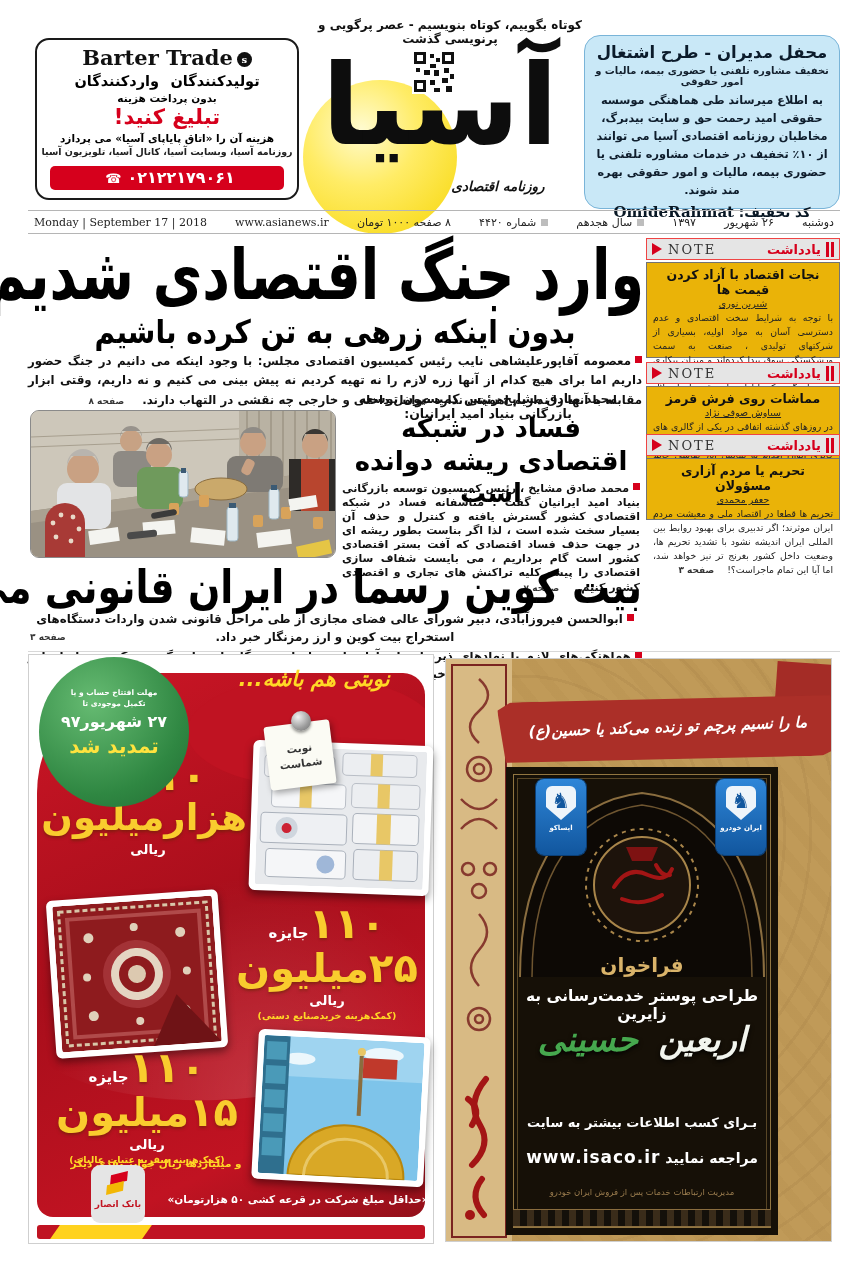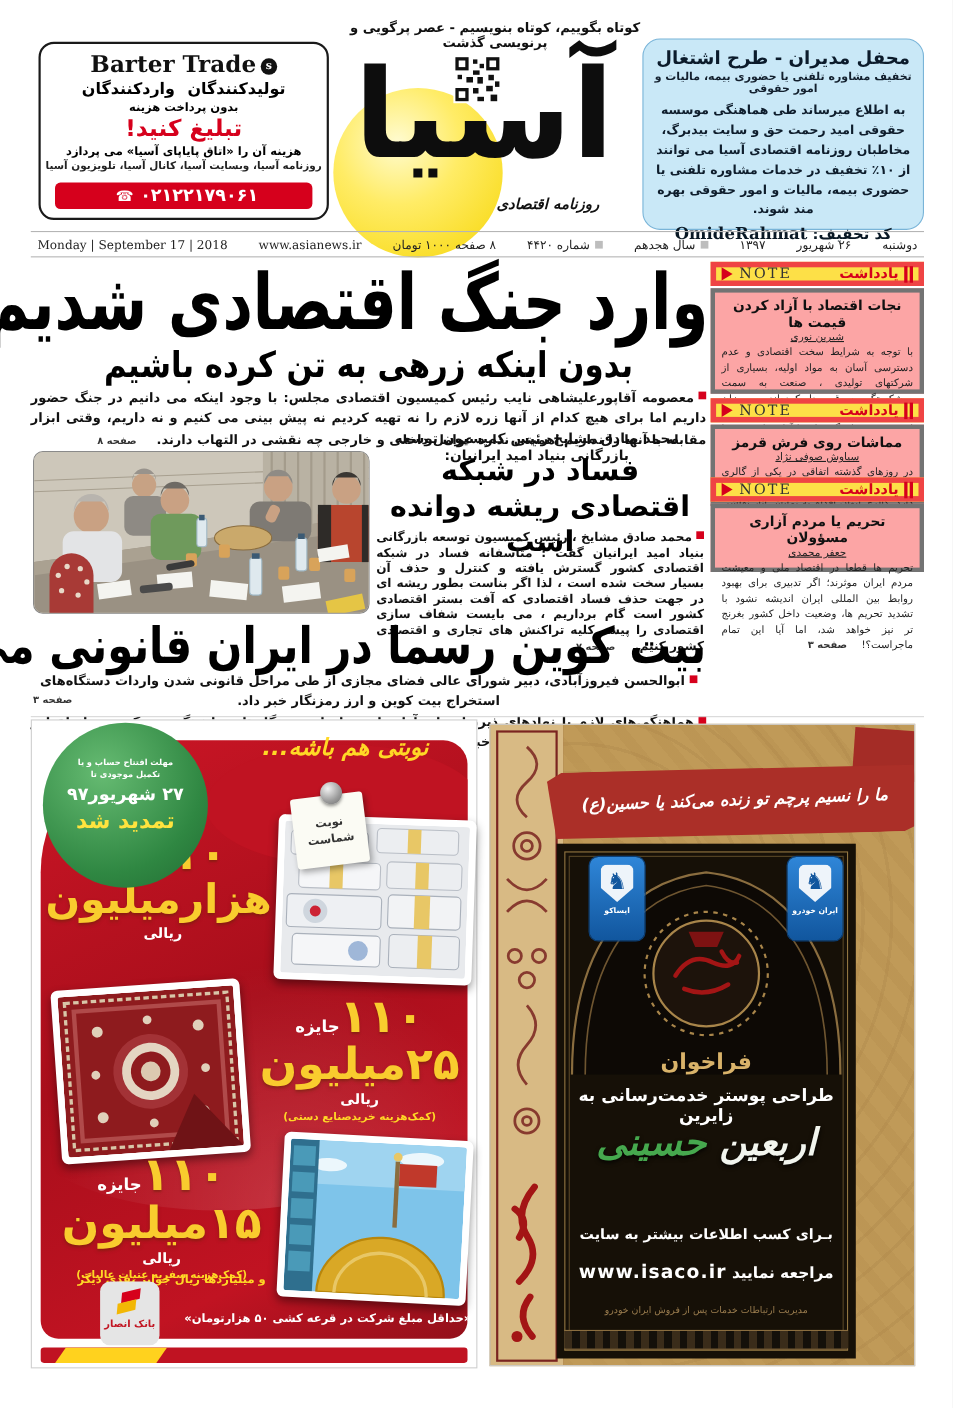--- a/index.html
+++ b/index.html
@@ -60,27 +60,27 @@
 
   
   .btc-h { left:28px; top:561px; width:614px; font-size:38px; font-weight:bold; text-align:center; white-space:nowrap; color:#000;
            transform:scaleY(1.2); transform-origin:center top; }
   .btc-b { left:28px; top:610px; width:614px; font-size:11.8px; font-weight:bold; line-height:1.55; color:#111; }
   .btc-b .row2 { text-align:justify; text-align-last:center; }
   .btc-pref { left:30px; top:632px; font-size:9px; font-weight:bold; color:#333; }
   .hr-ads { left:28px; top:651px; width:812px; border-top:1px solid #d8d8d8; }
 
   
-  .noteh { left:646px; width:194px; height:22px; border:5px solid #ef4444; background:#fde047; display:flex; align-items:center; padding:0 5px; }
+  .noteh { left:646px; width:194px; height:22px; border:1px solid #ef4444; background:#e5e5e5; display:flex; align-items:center; padding:0 5px; }
   .noteh .tri { width:0; height:0; border-top:6px solid transparent; border-bottom:6px solid transparent; border-left:10px solid #d6001c; margin-right:6px; }
   .noteh .en { font-family:"DejaVu Serif",serif; font-size:13px; letter-spacing:2px; color:#333; }
   .noteh .fa { margin-left:auto; font-size:13px; font-weight:bold; color:#d6001c; }
   .noteh .bars { display:flex; gap:2px; margin-left:5px; }
   .noteh .bars i { width:3px; height:15px; background:#d6001c; display:block; }
-  .notec { left:646px; width:194px; border:4px solid #737373; background:#fca5a5; padding:4px 6px 3px; }
+  .notec { left:646px; width:194px; border:1px solid #737373; background:#eab308; padding:4px 6px 3px; }
   .nt { font-size:12.5px; font-weight:bold; text-align:center; color:#111; }
   .na { font-size:9.5px; text-align:center; text-decoration:underline; color:#222; margin-top:1px; }
   .nb { font-size:9.3px; line-height:1.5; color:#222; margin-top:2px; }
   .nb .pref { margin-right:10px; }
 
   .cond { left:646px; top:524px; width:194px; height:126px; border:1px solid #8a8a8a; background:#fff; }
   .cond-h { height:18px; background:#e3e3e3; border-bottom:1px solid #8a8a8a; font-size:12.5px; font-weight:bold; text-align:center; line-height:17px; color:#222; }
   .cond-a { font-size:13px; font-weight:bold; text-align:center; margin-top:6px; color:#000; }
   .cond-b { font-size:10.3px; font-weight:bold; line-height:1.55; padding:3px 7px 0; color:#111; }
   .cond-s { font-size:9.5px; font-weight:bold; padding:1px 7px 0; color:#111; }
@@ -138,21 +138,21 @@
   .panel .frame2 { position:absolute; inset:11px; border:1px solid rgba(188,152,86,.4); pointer-events:none;}
   .car-logo { position:absolute; top:12px; width:50px; height:76px; border-radius:8px; text-align:center;
               background:linear-gradient(180deg,#2f86d8 0%,#145medium 0%,#11569e 100%); background:linear-gradient(180deg,#2f86d8,#11569e);
               box-shadow:0 0 0 1px #0b3f77; padding-top:7px; }
   .car-logo .shield { width:30px; height:34px; margin:0 auto; background:#eef4fa; border-radius:6px 6px 14px 14px;
               clip-path:polygon(0 0,100% 0,100% 62%,50% 100%,0 62%); color:#11569e; font-size:21px; line-height:30px; }
   .car-logo .cap { font-size:7px; color:#fff; font-weight:bold; margin-top:4px; line-height:1.3;}
   .call { position:absolute; left:0; top:186px; width:100%; font-size:20px; font-weight:bold; color:#d9b36a; text-align:center; }
   .subj { position:absolute; left:0; top:220px; width:100%; font-size:15.5px; font-weight:bold; color:#fff; text-align:center; }
   .event { position:absolute; left:0; top:252px; width:100%; font-size:34px; font-weight:bold; font-style:italic; text-align:center;
-           text-shadow:0 2px 4px rgba(0,0,0,.8); }
+           text-shadow:0 2px 4px rgba(0,0,0,.8);font-family:Liberation Mono, monospace; }
   .event .w { color:#f2f5ee; } .event .g { color:#46a84e; }
   .info1 { position:absolute; left:0; top:348px; width:100%; font-size:13px; font-weight:bold; color:#fff; text-align:center; }
   .info2 { position:absolute; left:0; top:380px; width:100%; font-size:14px; font-weight:bold; color:#fff; text-align:center; }
   .info2 .site { font-size:17px; letter-spacing:1px; }
   .ifoot { position:absolute; left:0; top:420px; width:100%; font-size:8.5px; color:#9a7c4e; text-align:center; }
   .oband { position:absolute; left:7px; right:7px; bottom:8px; height:18px;
            background:repeating-linear-gradient(90deg,#3a2c1a 0 7px,#14100a 7px 14px); border-top:1px solid #8a6d3f; border-bottom:1px solid #8a6d3f;}
 </style>
 </head>
 <body>

